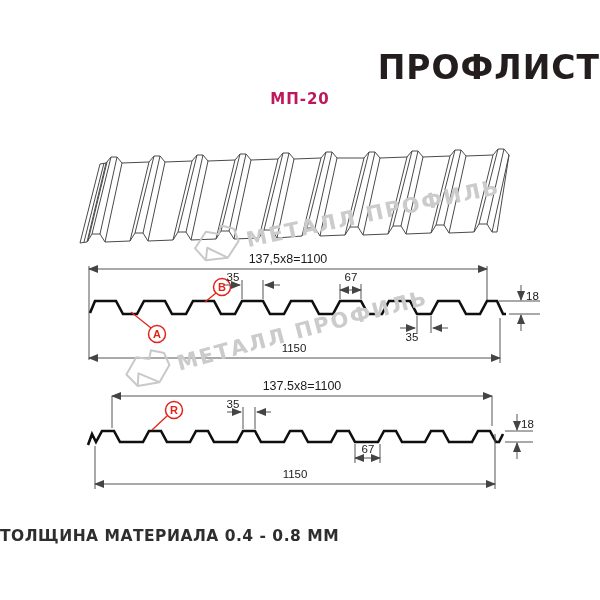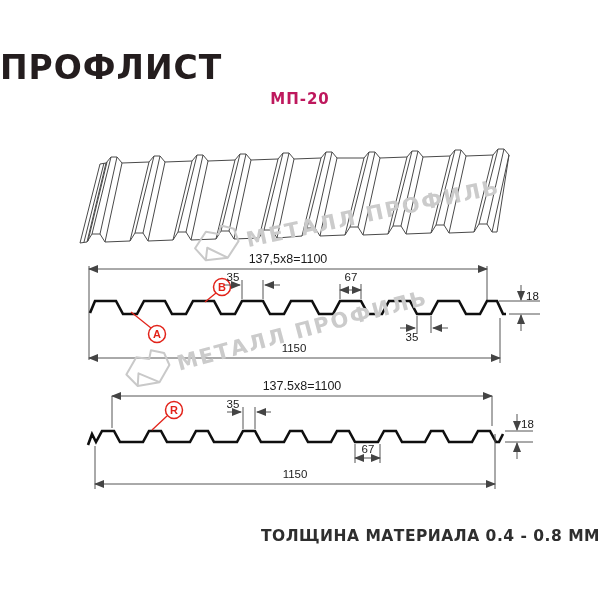--- a/index.html
+++ b/index.html
@@ -1,24 +1,24 @@
 <!DOCTYPE html>
 <html><head>
 <meta charset="utf-8">
 <style>
   html,body{margin:0;padding:0;background:#ffffff;}
   .page{position:relative;width:600px;height:600px;background:#ffffff;overflow:hidden;
         font-family:"Liberation Sans",sans-serif;}
-  .title{position:absolute;top:48px;left:0;width:600px;text-align:left;
+  .title{position:absolute;top:48px;left:0;width:600px;text-align:right;
          font-family:"DejaVu Sans",sans-serif;font-weight:800;font-size:33px;
          letter-spacing:1px;color:#241d1e;}
   .subtitle{position:absolute;top:90px;left:0;width:600px;text-align:center;
             font-family:"DejaVu Sans",sans-serif;font-weight:600;font-size:15px;
             letter-spacing:1px;color:#be185d;}
-  .footer{position:absolute;top:527px;left:0;width:600px;text-align:right;
+  .footer{position:absolute;top:527px;left:0;width:600px;text-align:left;
           font-family:"DejaVu Sans",sans-serif;font-weight:600;font-size:15.5px;
           letter-spacing:.5px;color:#2e2e2e;}
   svg text{font-family:"Liberation Sans",sans-serif;}
   .dim{font-size:11.5px;fill:#1b1b1b;}
   .dimBig{font-size:12.5px;fill:#1b1b1b;}
   .lab{font-size:11px;fill:#e2231a;font-weight:700;}
   .thin{stroke:#555;stroke-width:1;fill:none;}
   .prof{stroke:#0f0f0f;stroke-width:2.6;fill:none;stroke-linejoin:miter;}
   .sheet{stroke:#4a4a4a;stroke-width:1;fill:none;}
   .redln{stroke:#e2231a;stroke-width:1.3;fill:none;}

